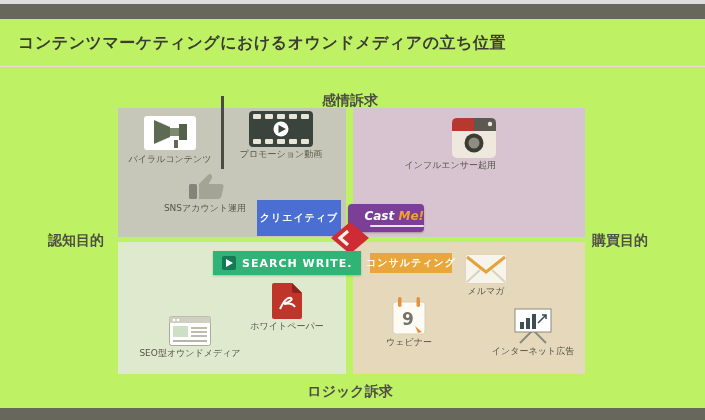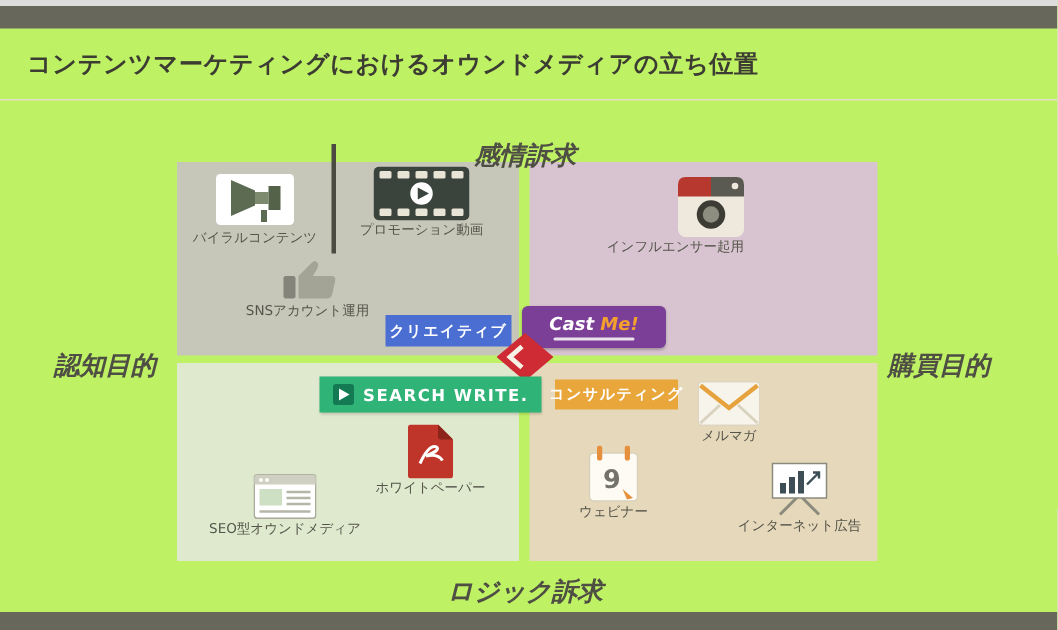--- a/index.html
+++ b/index.html
@@ -7,42 +7,42 @@
   body { font-family:"DejaVu Sans","Liberation Sans",sans-serif; }
   .stage { position:relative; width:705px; height:420px; background:#bef264; overflow:hidden; margin:4px auto; }
 
   .bar { position:absolute; left:0; width:705px; background:#67675b; }
   .bar.top { top:0; height:15px; }
   .bar.bottom { bottom:0; height:16px; }
 
   .title { position:absolute; left:18px; top:29px; font-size:16px; font-weight:700; color:#3c3c33; letter-spacing:.5px; white-space:nowrap; }
   .title-rule { position:absolute; left:0; top:62px; width:705px; height:1px; background:#e3ddca; }
 
-  .axis-label { position:absolute; font-size:17px; font-weight:600; color:#4e4e44;font-style:italic; }
+  .axis-label { position:absolute; font-size:14px; font-weight:600; color:#4e4e44; }
   .axis-top    { left:302px; top:88px;  width:96px;  text-align:center; }
   .axis-bottom { left:296px; top:379px; width:108px; text-align:center; }
   .axis-left   { left:30px;  top:228px; width:74px;  text-align:right; }
   .axis-right  { left:592px; top:228px; width:84px;  text-align:left; }
 
   .quad { position:absolute; }
   .quad.tl { left:118px; top:104px; width:228px; height:129px; background:#c7c7b9; }
   .quad.tr { left:353px; top:104px; width:232px; height:129px; background:#d8c4d0; }
   .quad.bl { left:118px; top:238px; width:228px; height:132px; background:#dfe9cd; }
   .quad.br { left:353px; top:238px; width:232px; height:132px; background:#e6d8ba; }
 
   .divider { position:absolute; left:221px; top:92px; width:3px; height:73px; background:#4b4b41; }
 
   .item { position:absolute; display:flex; flex-direction:column; align-items:center; gap:3px; }
   .item-label { font-size:9px; color:#54544a; white-space:nowrap; line-height:1.1; }
 
   .badge { position:absolute; display:flex; align-items:center; justify-content:center; color:#ffffff; font-size:10px; font-weight:700; letter-spacing:1px; white-space:nowrap; }
-  .badge.creative   { left:257px; top:206px; width:84px; height:21px; background:#4a6ed2; }
+  .badge.creative   { left:257px; top:196px; width:84px; height:36px; background:#4a6ed2; }
   .badge.consulting { left:370px; top:249px; width:82px; height:20px; background:#e9a63b; }
 
-  .castme { position:absolute; left:348px; top:200px; width:96px; height:28px; background:#7b3f97; border-radius:4px; display:flex; flex-direction:column; align-items:center; justify-content:center; box-shadow:0 1px 2px rgba(0,0,0,.25); }
+  .castme { position:absolute; left:348px; top:200px; width:76px; height:28px; background:#7b3f97; border-radius:4px; display:flex; flex-direction:column; align-items:flex-end; justify-content:center; box-shadow:0 1px 2px rgba(0,0,0,.25); }
   .castme-line { font-size:12px; font-weight:700; font-style:italic; line-height:1; white-space:nowrap; }
   .castme-main { color:#ffffff; }
   .castme-accent { color:#f3a02e; }
   .castme-tagline { margin-top:3px; width:54px; height:2px; background:rgba(255,255,255,.85); border-radius:1px; }
 
   .searchwrite { position:absolute; left:213px; top:247px; height:24px; background:#2fb377; display:flex; align-items:center; gap:6px; padding:0 9px; box-shadow:0 1px 2px rgba(0,0,0,.2); }
   .sw-text { color:#ffffff; font-weight:700; font-size:11px; letter-spacing:1px; white-space:nowrap; }
 
   .center-logo { position:absolute; left:331px; top:218px; width:38px; height:32px; }
 

